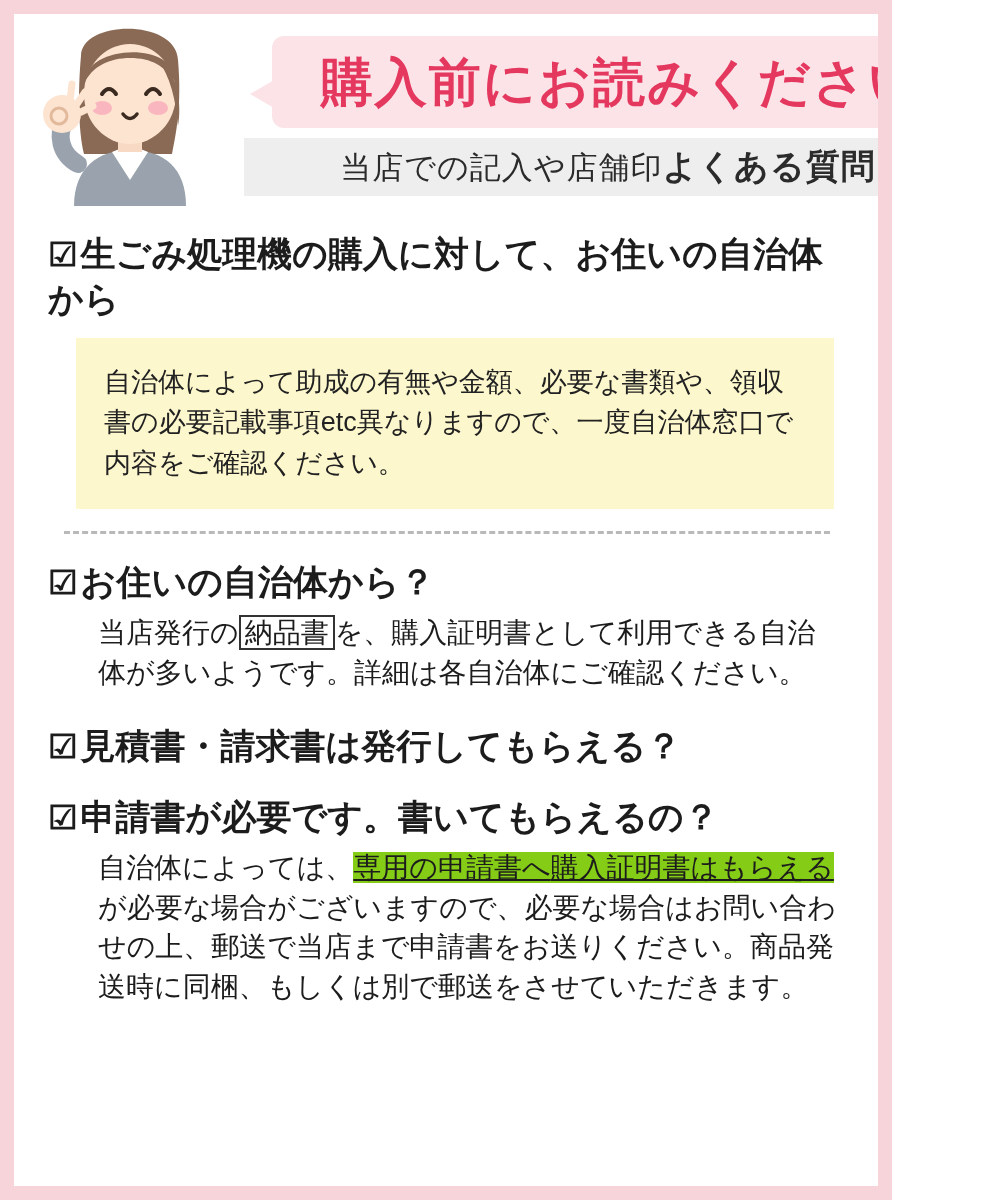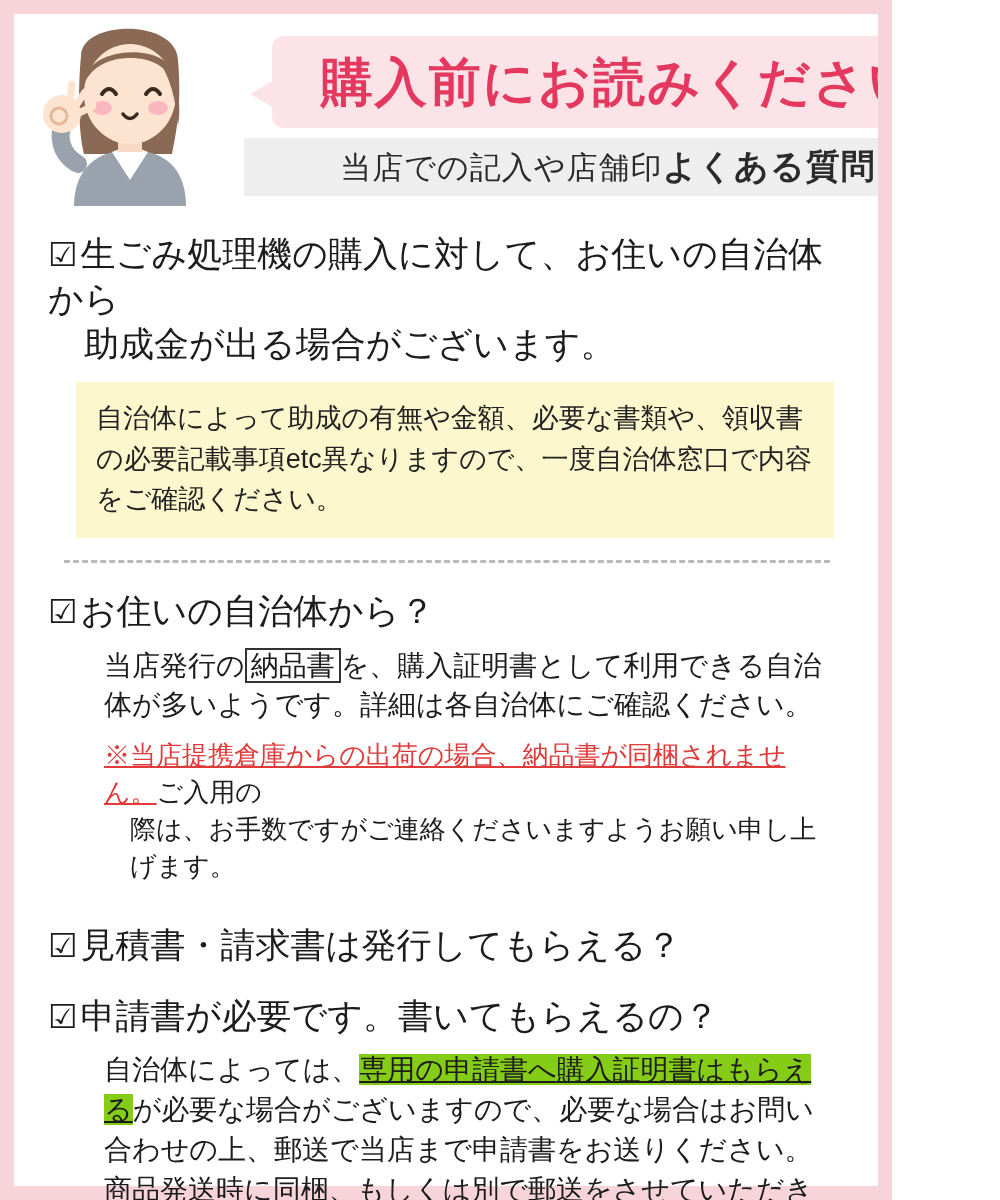--- a/index.html
+++ b/index.html
@@ -98,59 +98,59 @@
 
   
   .content {
     padding: 26px 34px 0 34px;
   }
   .qrow {
     display: block;
   }
   .q-heading {
     font-size: 35px;
-    font-weight: normal;
+    font-weight: bold;
     color: #1c1c1c;
     line-height: 1.28;
     letter-spacing: 0px;
   }
   .q-heading .cb {
     font-size: 33px;
     margin-right: 3px;
   }
   .q-heading-indent {
     display: block;
     padding-left: 36px;
   }
 
   .note-box {
     margin: 16px 10px 0 28px;
     background: #fdf7cd;
     padding: 16px 20px 18px 20px;
     box-sizing: border-box;
   }
   .note-box p {
-    margin: 0;
+    margin: 8px;
     font-size: 27px;
     line-height: 1.5;
     color: #222222;
   }
 
   .divider {
     margin: 22px 14px 0 16px;
     border-top: 3px dashed #b9b9b9;
   }
 
   .answer {
     margin: 8px 0 0 44px;
     font-size: 28px;
     line-height: 1.42;
     color: #1c1c1c;
   }
-  .answer p { margin: 12px; }
+  .answer p { margin: 6px; }
 
   .hl-box {
     border: 2px solid #333;
     padding: 0 4px;
   }
   .hl-yellow {
     background: #84cc16;
     text-decoration: underline;
   }
   .red-underline {
@@ -212,37 +212,35 @@
       </div>
 
     </div>
   </div>
 
   <div class="content">
 
     <div class="qrow">
       <div class="q-heading">
         <span class="cb">☑</span><span>生ごみ処理機の購入に対して、お住いの自治体から</span>
-        <span class="q-heading-indent">助成金が出る場合がございます。</span>
       </div>
       <div class="note-box">
         <p>自治体によって助成の有無や金額、必要な書類や、領収書の必要記載事項etc異なりますので、一度自治体窓口で内容をご確認ください。</p>
       </div>
     </div>
 
     <div class="divider"></div>
     <div class="block-gap"></div>
 
     <div class="qrow">
       <div class="q-heading">
         <span class="cb">☑</span><span>お住いの自治体から？</span>
       </div>
       <div class="answer">
         <p><span>当店発行の</span><span class="hl-box">納品書</span><span>を、購入証明書として利用できる自治体が多いようです。詳細は各自治体にご確認ください。</span></p>
-        <p class="small-red-line"><span class="red-underline">※当店提携倉庫からの出荷の場合、納品書が同梱されません。</span><span>ご入用の</span><span class="sub-indent">際は、お手数ですがご連絡くださいますようお願い申し上げます。</span></p>
       </div>
     </div>
 
     <div class="block-gap"></div>
 
     <div class="qrow">
       <div class="q-heading">
         <span class="cb">☑</span><span>見積書・請求書は発行してもらえる？</span>
       </div>
     </div>

